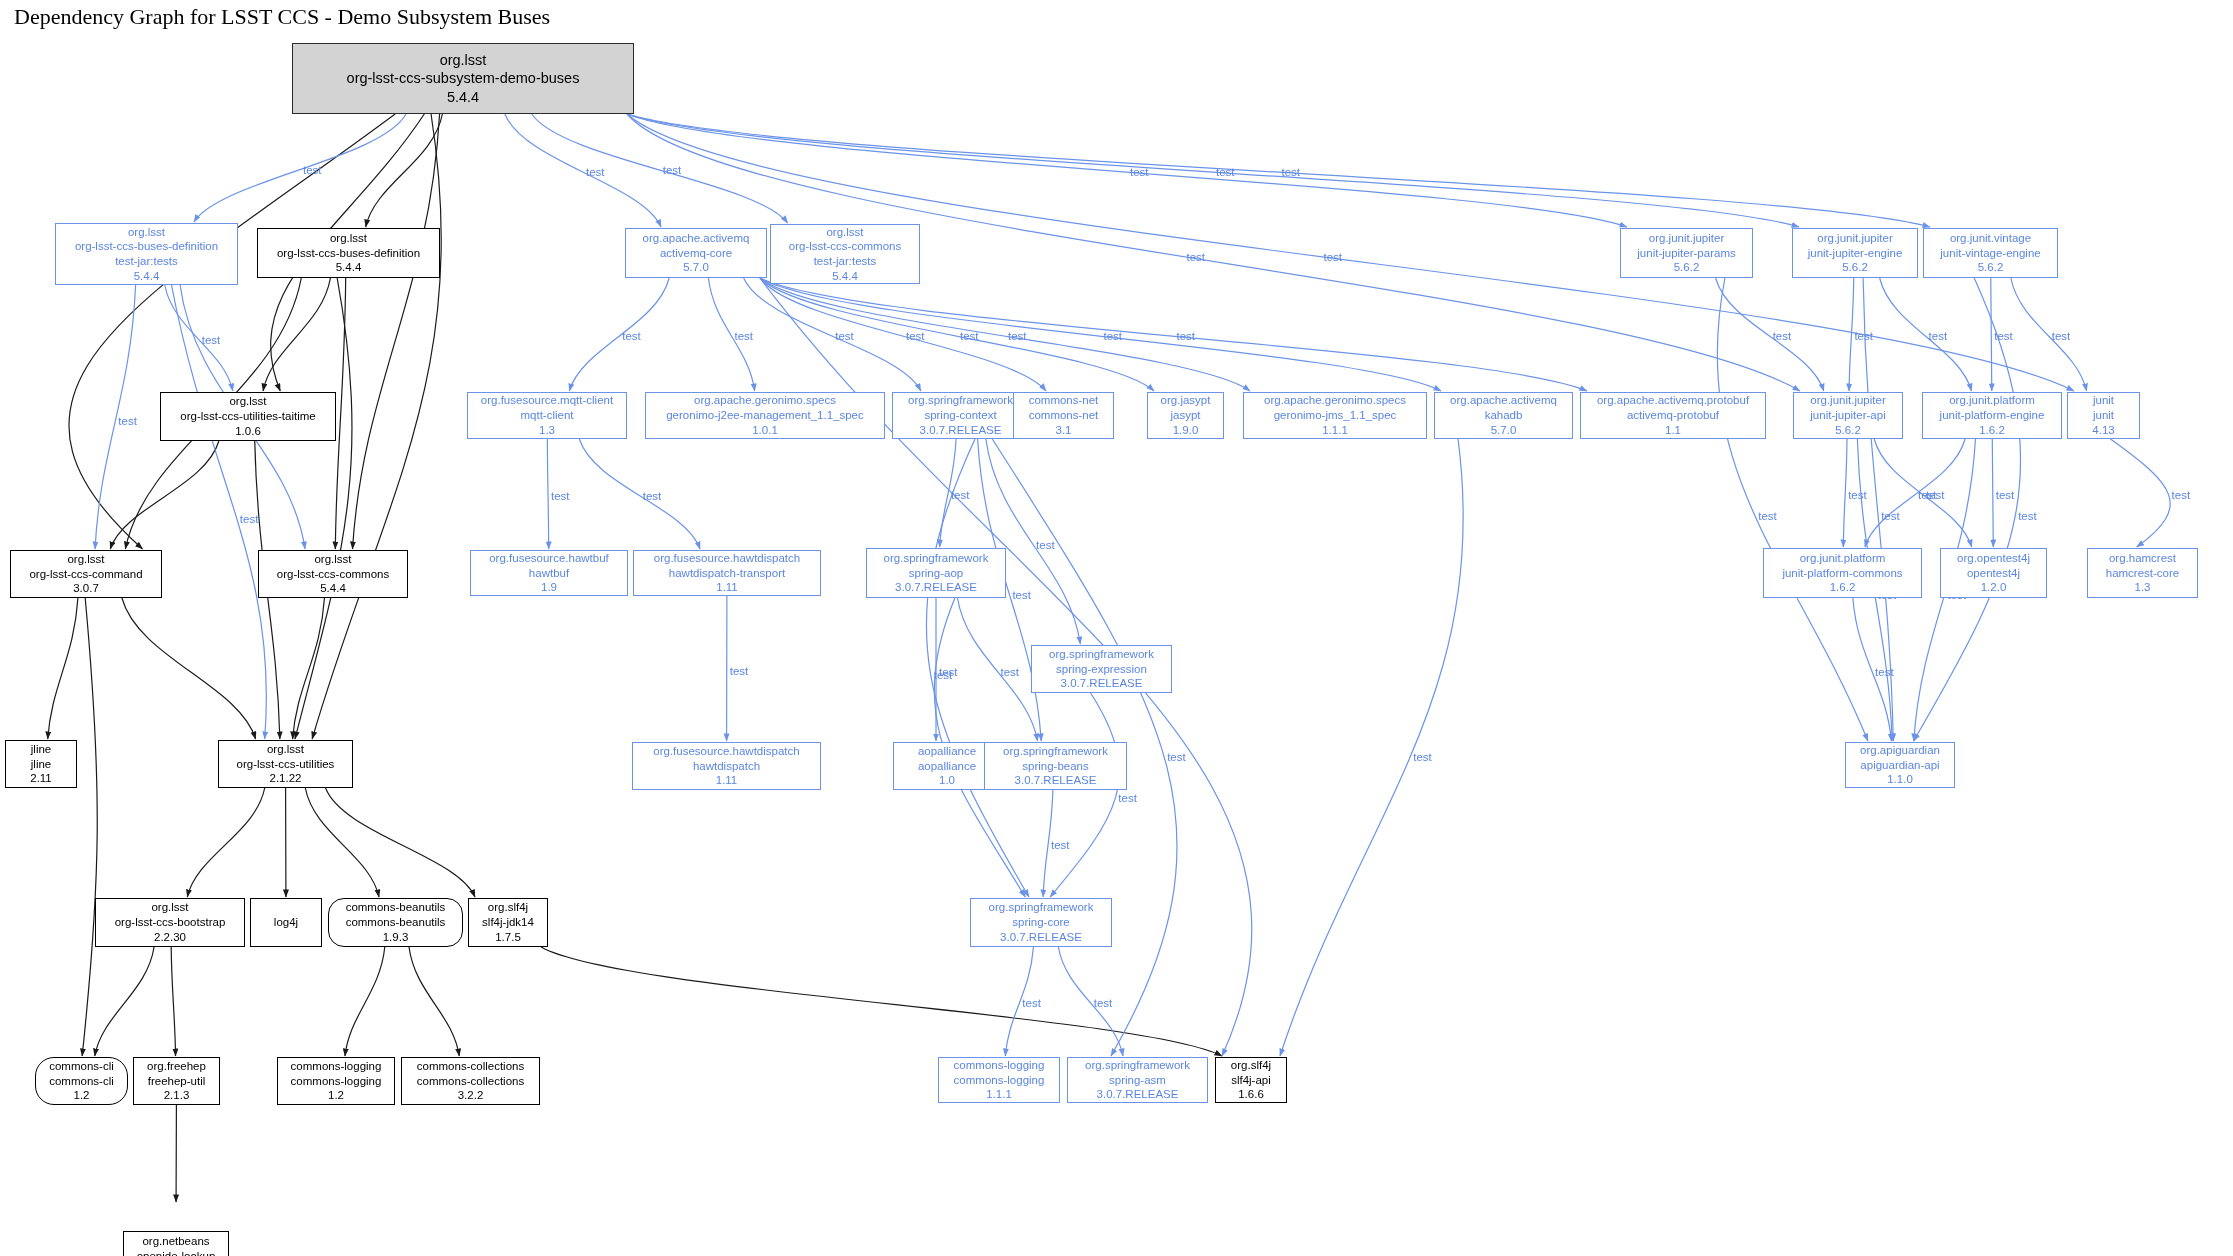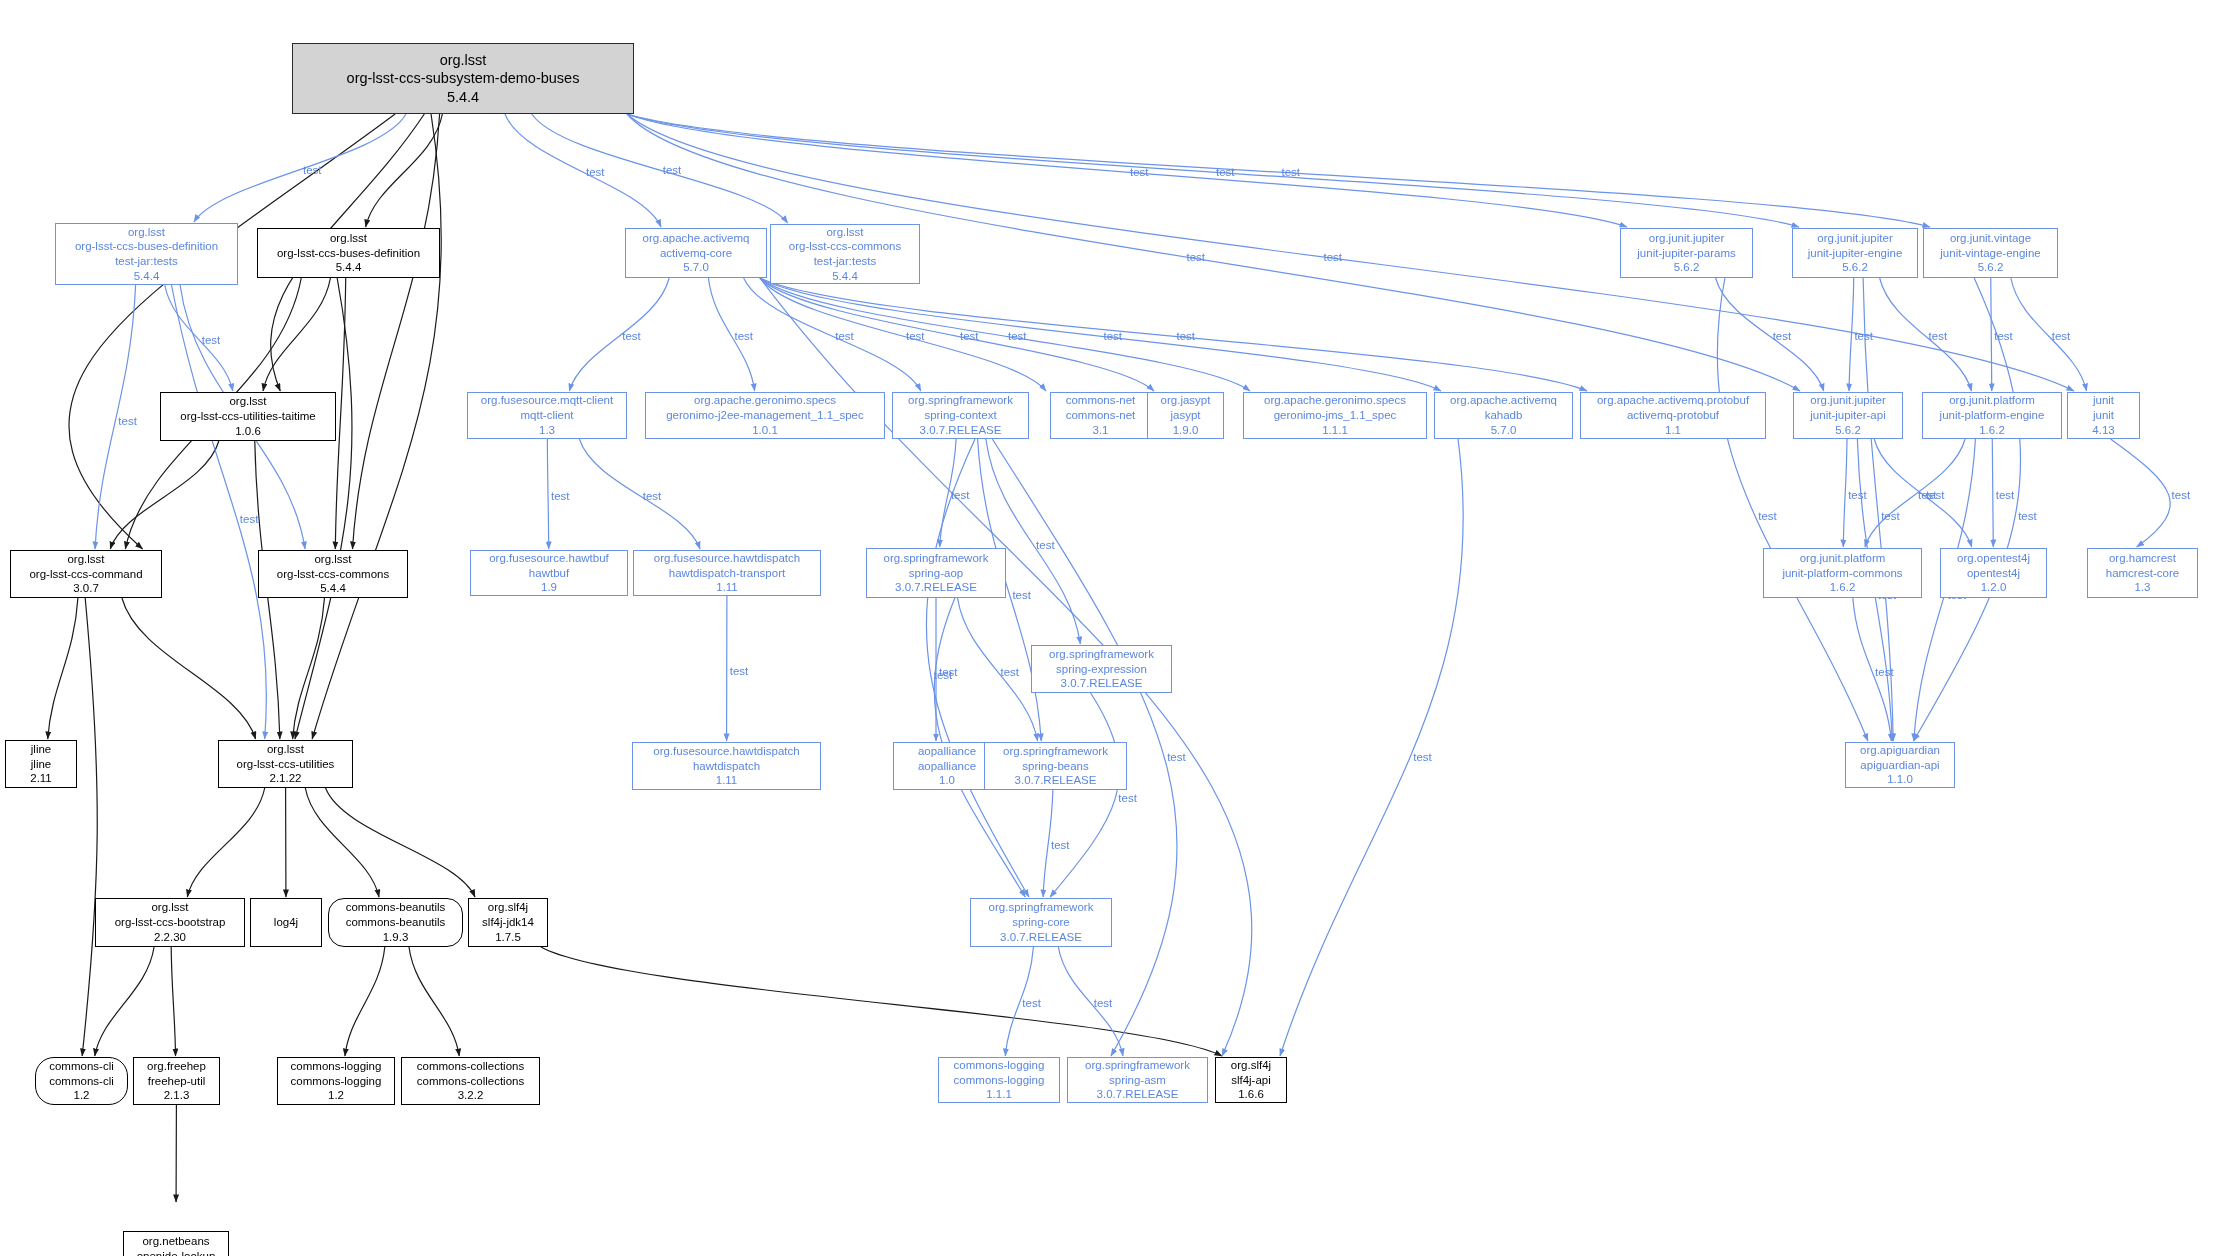--- a/index.html
+++ b/index.html
@@ -160,20 +160,21 @@
         <text x="1848.1675" y="498.62" class="edge-label">test</text>
         <text x="1925.9325" y="498.62" class="edge-label">test</text>
         <text x="1877.7800000000002" y="598.53" class="edge-label">test</text>
         <text x="1918.0074999999997" y="498.62" class="edge-label">test</text>
         <text x="1995.7725" y="498.62" class="edge-label">test</text>
         <text x="1947.62" y="598.53" class="edge-label">test</text>
         <text x="1875.1125" y="675.645" class="edge-label">test</text>
         <text x="2171.585" y="498.62" class="edge-label">test</text>
       </g>
   </svg>
+  <div class="graph-title">Dependency Graph for LSST CCS - Demo Subsystem Buses</div>
   <div id="nodes-g">
       <div class="node root" style="left: 292px; top: 43px; width: 342px; height: 71px;">
         <div>org.lsst</div>
         <div>org-lsst-ccs-subsystem-demo-buses</div>
         <div>5.4.4</div>
       </div>
       <div class="node test" style="left: 55px; top: 223px; width: 183px; height: 62px;">
         <div>org.lsst</div>
         <div>org-lsst-ccs-buses-definition</div>
         <div>test-jar:tests</div>
@@ -223,21 +224,21 @@
       <div class="node test" style="left: 645px; top: 392px; width: 240px; height: 47px;">
         <div>org.apache.geronimo.specs</div>
         <div>geronimo-j2ee-management_1.1_spec</div>
         <div>1.0.1</div>
       </div>
       <div class="node test" style="left: 892px; top: 392px; width: 137px; height: 47px;">
         <div>org.springframework</div>
         <div>spring-context</div>
         <div>3.0.7.RELEASE</div>
       </div>
-      <div class="node test" style="left: 1050px; top: 392px; width: 101px; height: 47px;">
+      <div class="node test" style="left: 1013px; top: 392px; width: 101px; height: 47px;">
         <div>commons-net</div>
         <div>commons-net</div>
         <div>3.1</div>
       </div>
       <div class="node test" style="left: 1147px; top: 392px; width: 77px; height: 47px;">
         <div>org.jasypt</div>
         <div>jasypt</div>
         <div>1.9.0</div>
       </div>
       <div class="node test" style="left: 1243px; top: 392px; width: 184px; height: 47px;">

